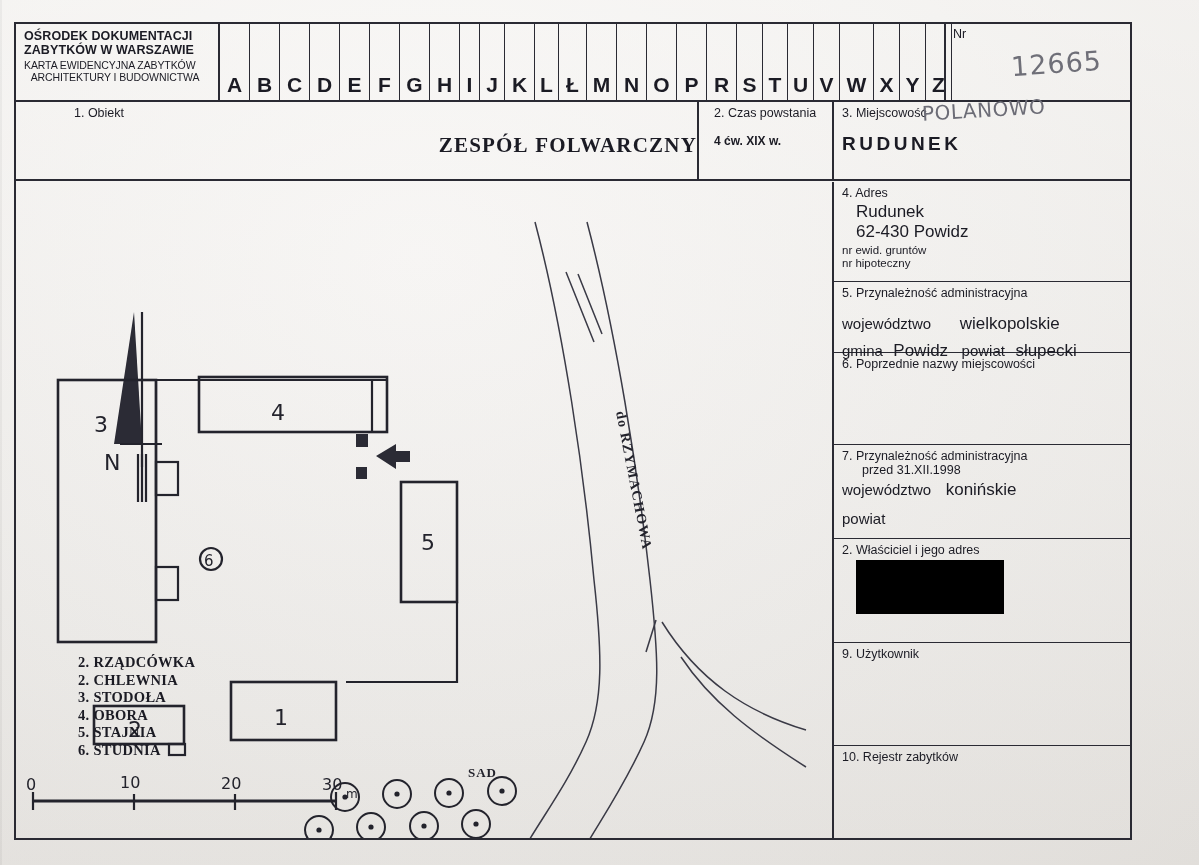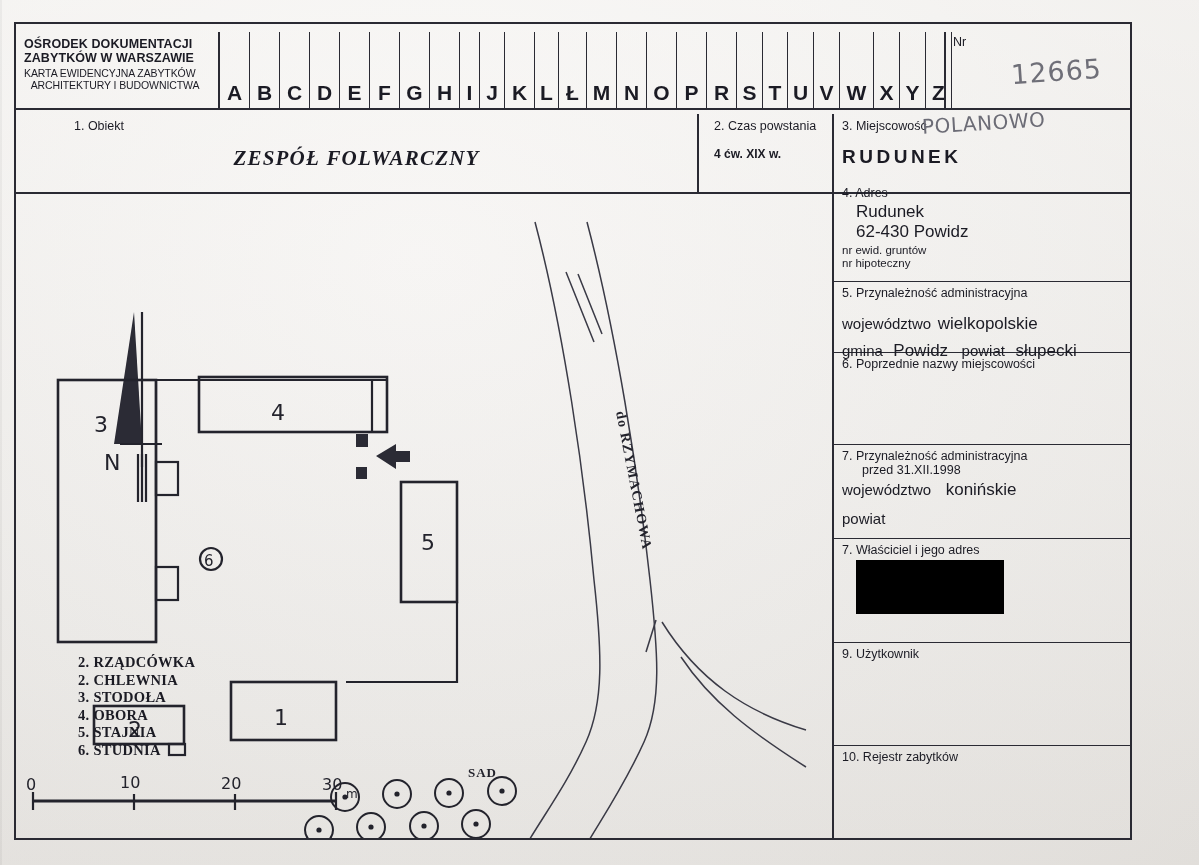--- a/index.html
+++ b/index.html
@@ -27,21 +27,21 @@
   
   .sheet{
     position:absolute;left:14px;top:22px;
     width:1118px;height:818px;
     border:2px solid #2a2a33;
     box-sizing:border-box;
     background:transparent;
   }
   
   .hdr{
-    position:absolute;left:0;top:8px;width:100%;height:78px;
+    position:absolute;left:0;top:0;width:100%;height:78px;
     box-sizing:border-box;border-bottom:2px solid #2a2a33;
     display:flex;align-items:stretch;
   }
   .hdr-org{
     width:204px;box-sizing:border-box;
     border-right:2px solid #2a2a33;
     padding:5px 6px 0 8px;
     display:flex;flex-direction:column;justify-content:flex-start;
   }
   .org-l1,.org-l2{font-weight:bold;font-size:12.5px;letter-spacing:.1px;line-height:14px;}
@@ -66,38 +66,38 @@
   .nr-label{font-size:12.5px;}
   .nr-value{
     font-family:"DejaVu Sans",sans-serif;
     font-size:27px;color:#6f6f78;
     transform:rotate(-4deg);
     margin:6px 0 0 58px;
     letter-spacing:1px;
   }
   
   .row2{
-    position:absolute;left:0;top:90px;width:100%;height:80px;
+    position:absolute;left:0;top:77px;width:100%;height:80px;
     box-sizing:border-box;border-bottom:2px solid #2a2a33;
     display:flex;
   }
   .c-obiekt{
     width:683px;box-sizing:border-box;border-right:2px solid #2a2a33;
     padding:5px 0 0 0;position:relative;
   }
   .c-czas{
     width:135px;box-sizing:border-box;border-right:2px solid #2a2a33;
     padding:5px 0 0 15px;
   }
   .c-miejsc{flex:1;box-sizing:border-box;padding:5px 0 0 8px;position:relative;}
   .fld-num{font-size:12.5px;}
   .obiekt-title{
     font-family:"Liberation Serif",serif;
     font-weight:bold;font-size:21px;letter-spacing:1.2px;
-    text-align:center;margin-top:13px;font-style:italic;
+    text-align:right;margin-top:13px;
   }
   .czas-val{font-weight:bold;font-size:12px;margin-top:14px;}
   .miejsc-val{font-weight:bold;font-size:19px;letter-spacing:3.5px;margin-top:13px;}
   .handwrite-town{
     position:absolute;left:88px;top:-3px;
     font-family:"DejaVu Sans",sans-serif;
     font-size:20px;color:#6c6c76;
     transform:rotate(-3.5deg);letter-spacing:.5px;
   }
   
@@ -201,21 +201,21 @@
       <div class="big ind" style="margin-top:2px">Rudunek</div>
       <div class="big ind">62-430 Powidz</div>
       <div class="sm" style="margin-top:2px">nr ewid. gruntów</div>
       <div class="sm">nr hipoteczny</div>
     </div>
 
     <div class="sec" style="height:71px">
       <div class="sec-t">5. Przynależność administracyjna</div>
       <div style="margin-top:14px">
         <span class="mid">województwo</span>
-        <span class="big" style="margin-left:2px">wielkopolskie</span>
+        <span class="big" style="margin-left:24px">wielkopolskie</span>
       </div>
       <div style="margin-top:7px">
         <span class="mid">gmina</span>
         <span class="big" style="margin-left:6px">Powidz</span>
         <span class="mid" style="margin-left:9px">powiat</span>
         <span class="big" style="margin-left:6px">słupecki</span>
       </div>
     </div>
 
     <div class="sec" style="height:92px">
@@ -230,21 +230,21 @@
         <span class="mid">województwo</span>
         <span class="big" style="margin-left:10px">konińskie</span>
       </div>
       <div class="mid" style="margin-top:10px">
         <span>powiat</span>
         <span></span>
       </div>
     </div>
 
     <div class="sec" style="height:104px">
-      <div class="sec-t">7. Właściciel i jego adres</div>
+      <div class="sec-t">2. Właściciel i jego adres</div>
       <div class="redact"></div>
     </div>
 
     <div class="sec" style="height:103px">
       <div class="sec-t">9. Użytkownik</div>
     </div>
 
     <div class="sec" style="height:94px">
       <div class="sec-t">10. Rejestr zabytków</div>
     </div>

